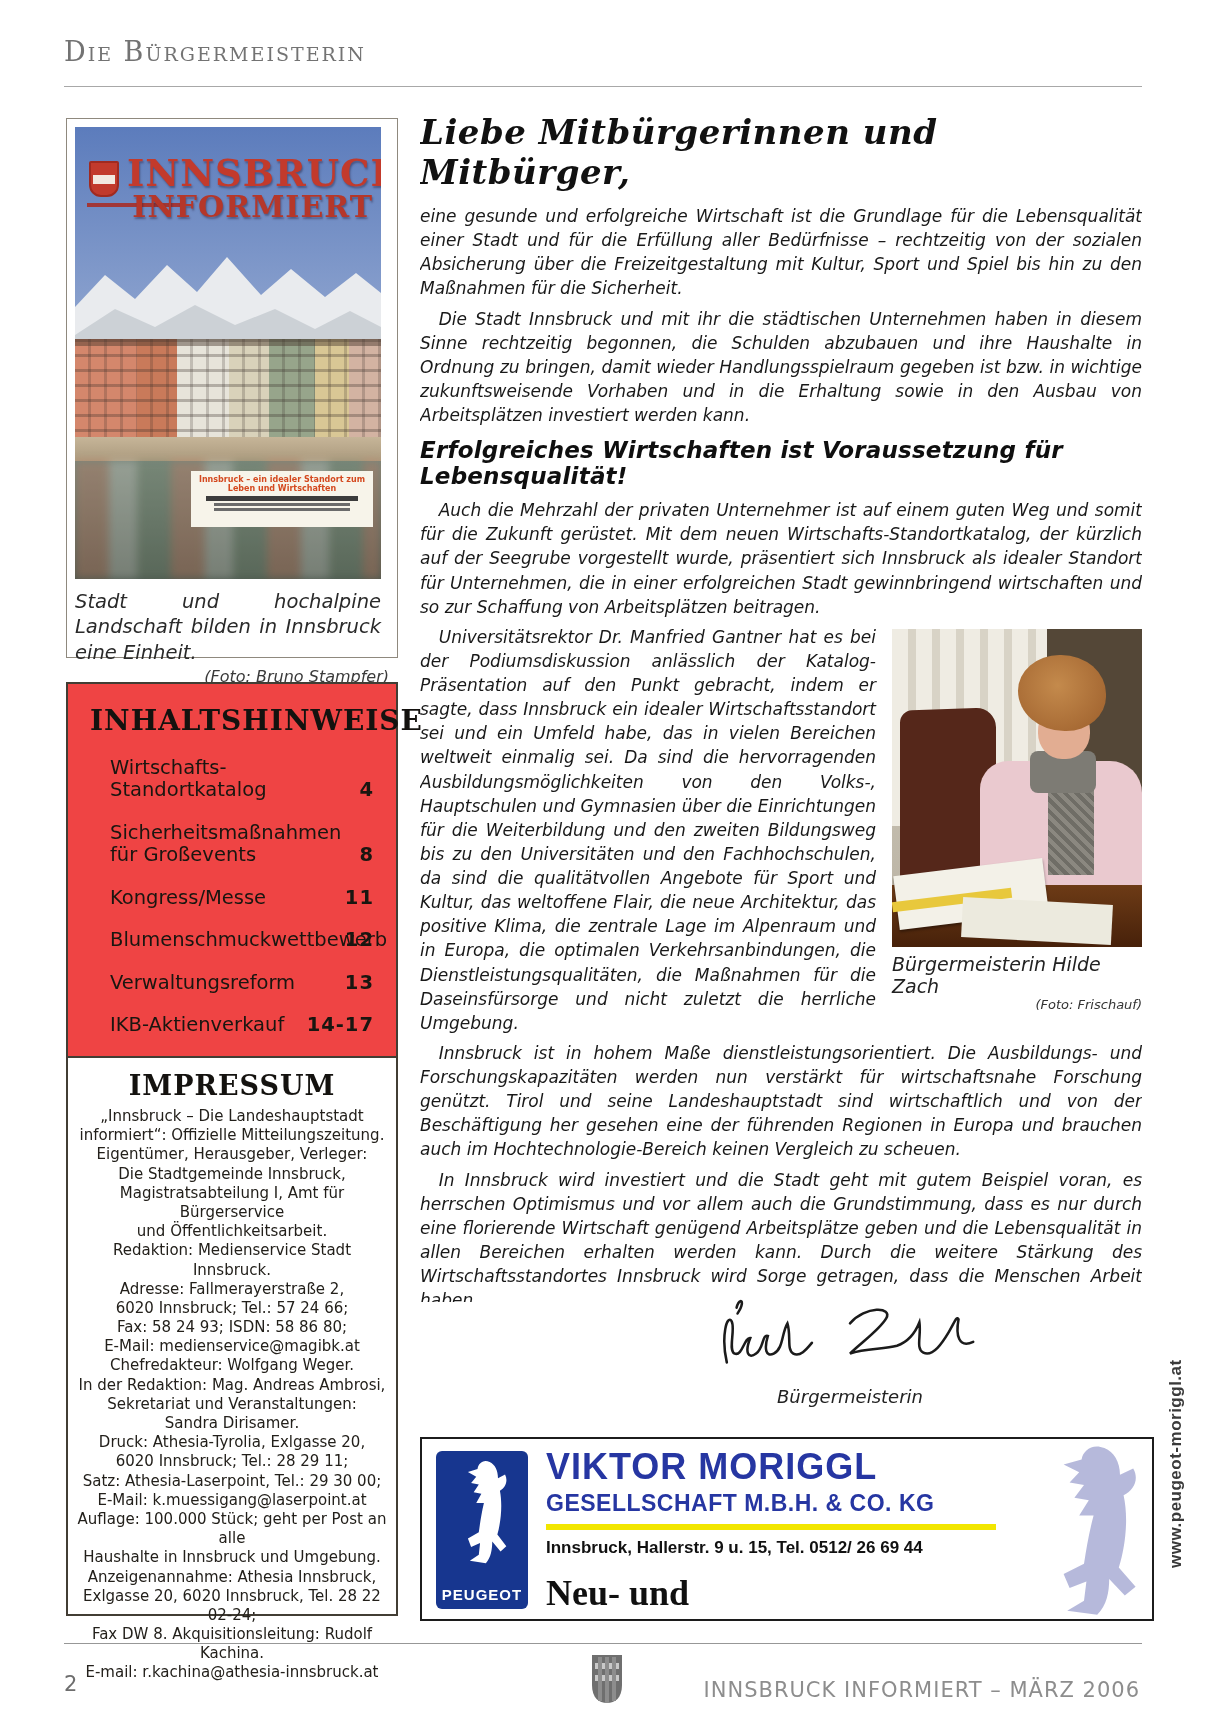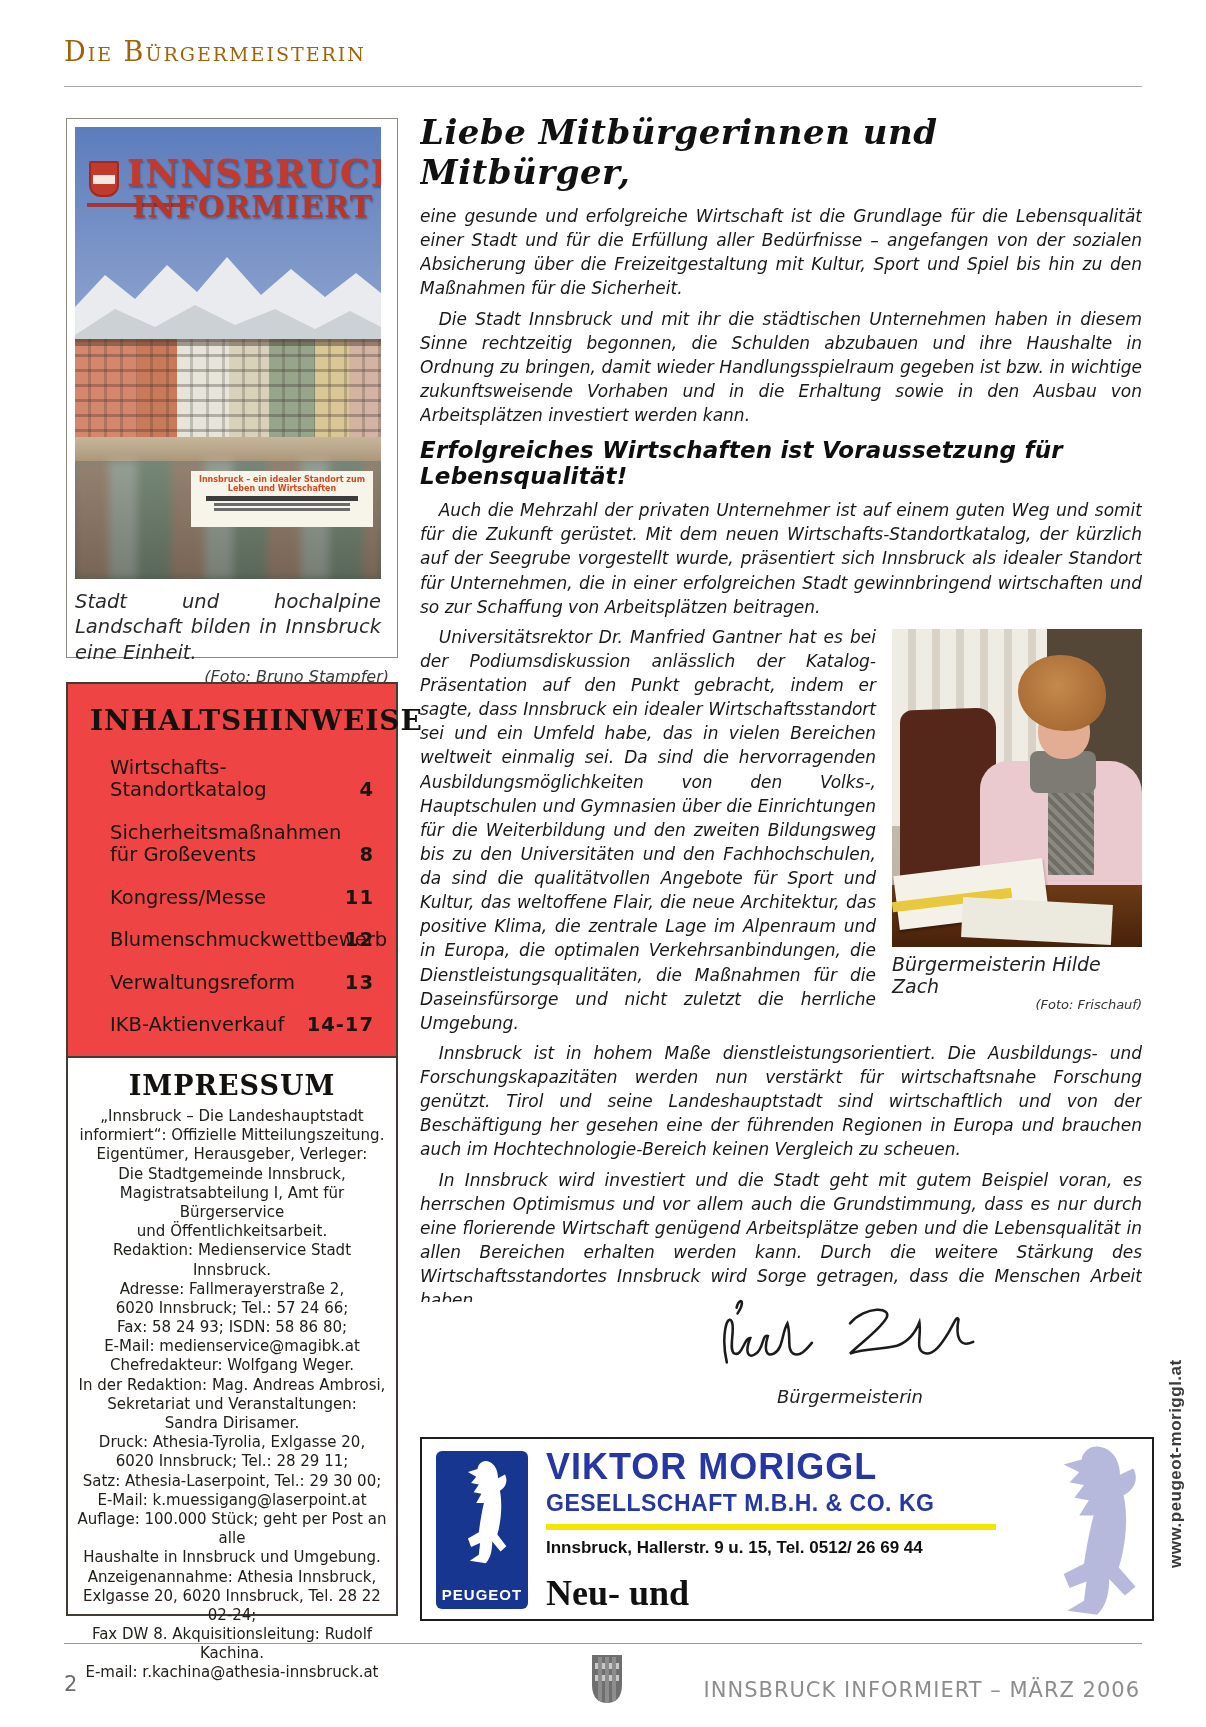--- a/index.html
+++ b/index.html
@@ -6,21 +6,21 @@
   html,body { background:#ffffff; }
   body {
     width:1206px; height:1727px; position:relative;
     font-family:"DejaVu Sans", sans-serif; color:#1c1c1c;
     overflow:hidden;
   }
   
   .masthead {
     position:absolute; left:64px; top:36px;
     font-family:"DejaVu Serif", serif; font-variant:small-caps;
-    font-size:27px; letter-spacing:2px; color:#a16207;
+    font-size:27px; letter-spacing:2px; color:#737373;
   }
   .rule { position:absolute; height:1px; background:#a8a8a8; }
   .top-rule { left:64px; top:86px; width:1078px; }
   .footer-rule { left:64px; top:1643px; width:1078px; background:#979797; }
 
   
   .cover-box {
     position:absolute; left:66px; top:118px; width:332px; height:540px;
     border:1px solid #8f897e; background:#fff; padding:8px 8px 6px 8px;
   }
@@ -285,21 +285,21 @@
   <div class="imp-line">Auflage: 100.000 Stück; geht per Post an alle</div>
   <div class="imp-line">Haushalte in Innsbruck und Umgebung.</div>
   <div class="imp-line">Anzeigenannahme: Athesia Innsbruck,</div>
   <div class="imp-line">Exlgasse 20, 6020 Innsbruck, Tel. 28 22 02-24;</div>
   <div class="imp-line">Fax DW 8. Akquisitionsleitung: Rudolf Kachina.</div>
   <div class="imp-line">E-mail: r.kachina@athesia-innsbruck.at</div>
 </div>
 
 <div class="main-col">
   <h1 class="letter-heading">Liebe Mitbürgerinnen und Mitbürger,</h1>
-  <p>eine gesunde und erfolgreiche Wirtschaft ist die Grundlage für die Lebensqualität einer Stadt und für die Erfüllung aller Bedürfnisse – angefangen von der sozialen Absicherung über die Freizeitgestaltung mit Kultur, Sport und Spiel bis hin zu den Maßnahmen für die Sicherheit.</p>
+  <p>eine gesunde und erfolgreiche Wirtschaft ist die Grundlage für die Lebensqualität einer Stadt und für die Erfüllung aller Bedürfnisse – rechtzeitig von der sozialen Absicherung über die Freizeitgestaltung mit Kultur, Sport und Spiel bis hin zu den Maßnahmen für die Sicherheit.</p>
   <p class="indent">Die Stadt Innsbruck und mit ihr die städtischen Unternehmen haben in diesem Sinne rechtzeitig begonnen, die Schulden abzubauen und ihre Haushalte in Ordnung zu bringen, damit wieder Handlungsspielraum gegeben ist bzw. in wichtige zukunftsweisende Vorhaben und in die Erhaltung sowie in den Ausbau von Arbeitsplätzen investiert werden kann.</p>
   <h2 class="letter-subheading">Erfolgreiches Wirtschaften ist Voraussetzung für Lebensqualität!</h2>
   <p class="indent">Auch die Mehrzahl der privaten Unternehmer ist auf einem guten Weg und somit für die Zukunft gerüstet. Mit dem neuen Wirtschafts-Standortkatalog, der kürzlich auf der Seegrube vorgestellt wurde, präsentiert sich Innsbruck als idealer Standort für Unternehmen, die in einer erfolgreichen Stadt gewinnbringend wirtschaften und so zur Schaffung von Arbeitsplätzen beitragen.</p>
 
   <figure class="mayor-figure">
     <div class="mayor-photo">
       <div class="mp-curtain"></div>
       <div class="mp-panel"></div>
       <div class="mp-chair"></div>
       <div class="mp-jacket"></div>

